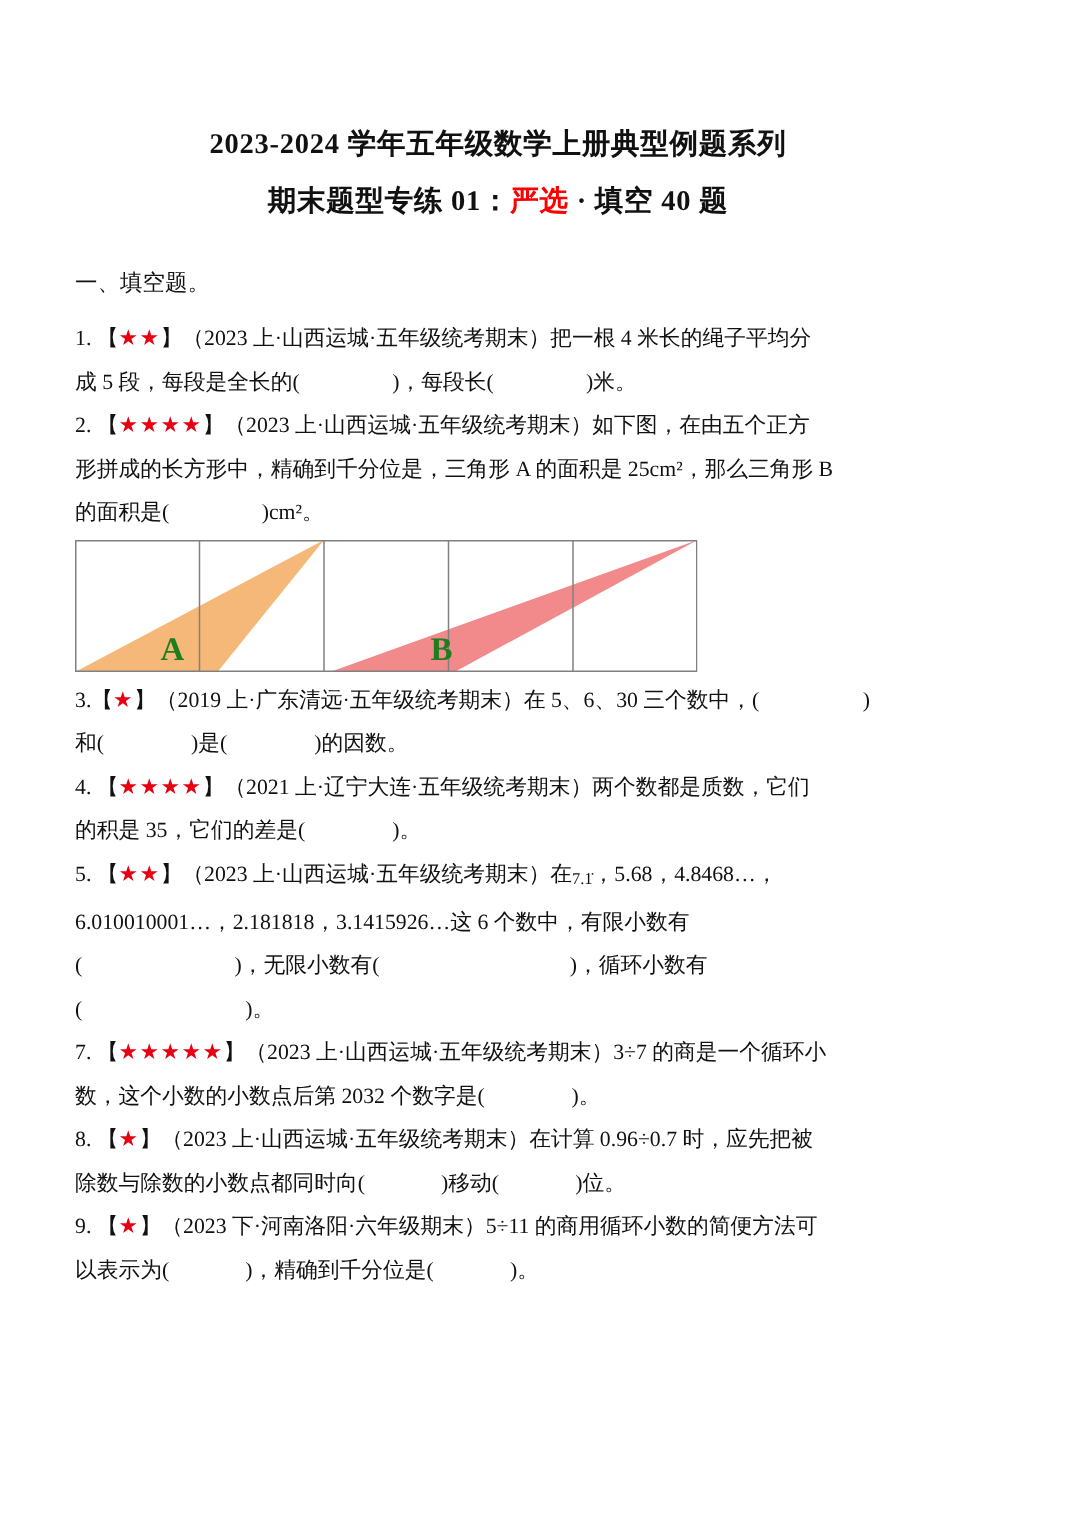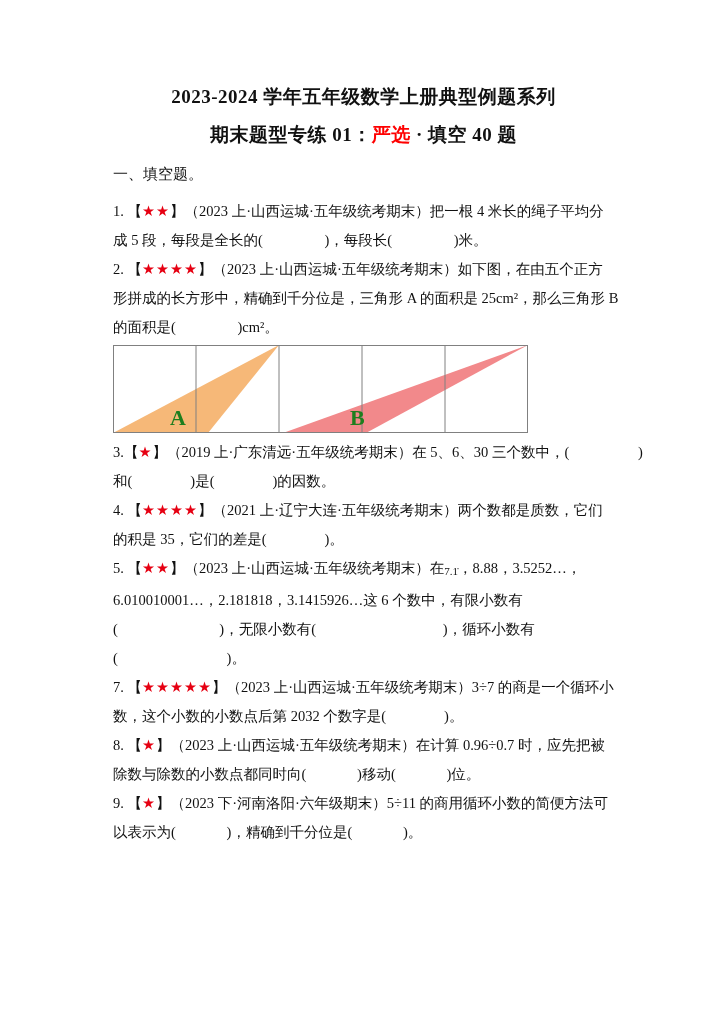--- a/index.html
+++ b/index.html
@@ -4,29 +4,29 @@
 <style>
   html,body { margin:0; padding:0; }
   .page {
     position:relative;
     width:724px; height:1024px;
     background:#ffffff;
     font-family:"Liberation Serif","DejaVu Serif",serif;
     color:#111111;
     overflow:hidden;
   }
-  .content { padding:84px 110px 0 113px; }
+  .content { padding:84px 110px 0 50px; }
   .doc-title {
     text-align:center; font-size:19px; font-weight:bold;
     line-height:26px; margin-bottom:12px; letter-spacing:0.5px;
     white-space:nowrap;
   }
   .doc-subtitle {
     text-align:center; font-size:19px; font-weight:bold;
-    line-height:26px; margin-bottom:12px; letter-spacing:0.5px;
+    line-height:26px; margin-bottom:27px; letter-spacing:0.5px;
     white-space:nowrap;
   }
   .hl { color:#fe0000; }
   .section-heading { font-size:15px; font-weight:normal; line-height:29px; margin-bottom:8px; }
   .q-line { font-size:14.5px; line-height:29px; white-space:pre; }
   .stars { color:#e60012; letter-spacing:1px; }
   .bracket { color:#111111; }
   .small-num { font-size:11px; vertical-align:-2px; }
   .figure { margin:3px 0 5px 0; }
   .figure svg { display:block; }
@@ -76,21 +76,21 @@
       <div class="q-line"><span>3.</span><span class="bracket">【</span><span class="stars">★</span><span class="bracket">】</span><span>（2019 上·广东清远·五年级统考期末）在 5、6、30 三个数中，(                   )</span></div>
       <div class="q-line">和(                )是(                )的因数。</div>
     </div>
 
     <div>
       <div class="q-line"><span>4. </span><span class="bracket">【</span><span class="stars">★★★★</span><span class="bracket">】</span><span>（2021 上·辽宁大连·五年级统考期末）两个数都是质数，它们</span></div>
       <div class="q-line">的积是 35，它们的差是(                )。</div>
     </div>
 
     <div>
-      <div class="q-line"><span>5. </span><span class="bracket">【</span><span class="stars">★★</span><span class="bracket">】</span><span>（2023 上·山西运城·五年级统考期末）在</span><span class="small-num">7.1̇</span><span>，8.88，3.5252…，</span></div>
+      <div class="q-line"><span>5. </span><span class="bracket">【</span><span class="stars">★★</span><span class="bracket">】</span><span>（2023 上·山西运城·五年级统考期末）在</span><span class="small-num">7.1̇</span><span>，5.68，4.8468…，</span></div>
       <div class="q-line">6.010010001…，2.181818，3.1415926…这 6 个数中，有限小数有</div>
       <div class="q-line">(                            )，无限小数有(                                   )，循环小数有</div>
       <div class="q-line">(                              )。</div>
     </div>
 
 
     <div>
       <div class="q-line"><span>7. </span><span class="bracket">【</span><span class="stars">★★★★★</span><span class="bracket">】</span><span>（2023 上·山西运城·五年级统考期末）3÷7 的商是一个循环小</span></div>
       <div class="q-line">数，这个小数的小数点后第 2032 个数字是(                )。</div>
     </div>

